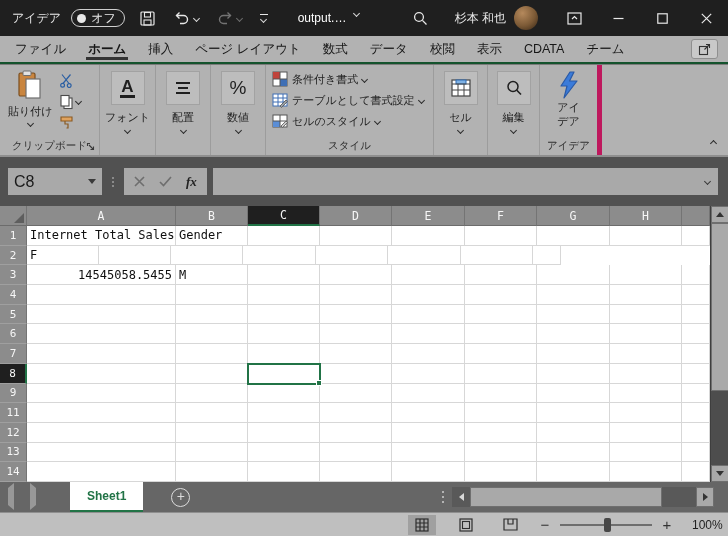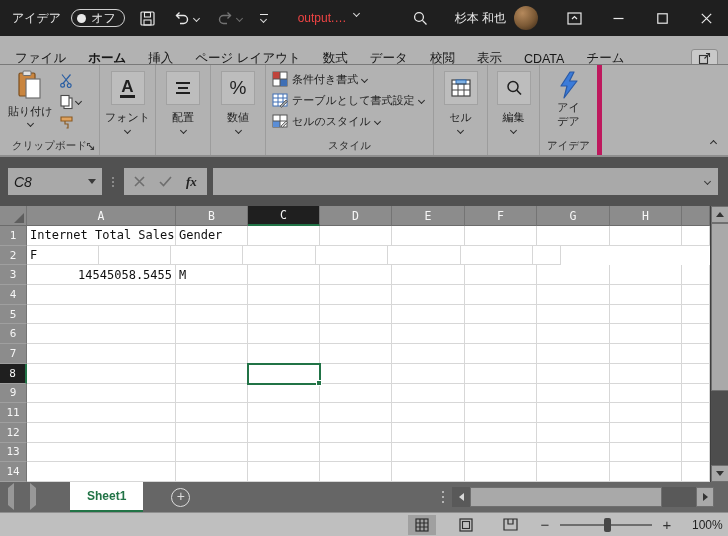--- a/index.html
+++ b/index.html
@@ -13,29 +13,29 @@
   .titlebar { position:absolute; top:0; left:0; width:728px; height:36px;
     background:#1f1f1f; color:#e8e8e8; display:flex; align-items:center; font-size:12px; }
   .tb-left { display:flex; align-items:center; gap:10px; padding-left:12px; }
   .toggle { display:flex; align-items:center; gap:5px; border:1px solid #cfcfcf; border-radius:9px;
     height:18px; padding:0 8px 0 5px; cursor:pointer; }
   .toggle .knob { width:9px; height:9px; border-radius:50%; background:#e8e8e8; }
   .tb-btn { display:flex; align-items:center; justify-content:center; padding:3px 4px; cursor:pointer; }
   .dim { opacity:.42; }
   .qat-chv { display:flex; flex-direction:column; align-items:center; gap:2px; }
   .qat-chv .bar { width:8px; height:1.5px; background:#e8e8e8; }
-  .doc-title { display:flex; align-items:flex-start; gap:8px; margin-left:26px; color:#ef4444; }
+  .doc-title { display:flex; align-items:flex-start; gap:8px; margin-left:26px; color:#ffffff; }
   .tb-right { margin-left:auto; display:flex; align-items:center; height:100%; }
   .avatar { width:24px; height:24px; border-radius:50%; margin:0 14px 0 8px;
     background:radial-gradient(circle at 35% 30%, #b5895c, #7c5a36 55%, #3c2a18 95%); }
   .winbtn { width:44px; height:36px; display:flex; align-items:center; justify-content:center; cursor:pointer; }
   .chvl { display:inline-block; width:5px; height:5px; border-right:1.4px solid #d8d8d8; border-bottom:1.4px solid #d8d8d8; transform:rotate(45deg); }
   
-  .tabrow { position:absolute; top:48px; left:0; width:728px; height:28px; background:#b2b2b2;
-    border-bottom:7px solid #14532d; display:flex; align-items:stretch; font-size:12.5px; color:#161616; }
+  .tabrow { position:absolute; top:36px; left:0; width:728px; height:28px; background:#b2b2b2;
+    border-bottom:2px solid #14532d; display:flex; align-items:stretch; font-size:12.5px; color:#161616; }
   .rtab { display:flex; align-items:center; padding:0 11px; cursor:pointer; position:relative; white-space:nowrap; }
   .rtab.active { font-weight:bold; }
   .rtab.active::after { content:""; position:absolute; left:9px; right:9px; bottom:2px; height:3px; background:#333; }
   .tabrow-right { margin-left:auto; display:flex; align-items:center; gap:8px; padding-right:10px; }
   .mini-sq { width:27px; height:20px; background:#c9c9c9; border:1px solid #8f8f8f; border-radius:3px;
     display:flex; align-items:center; justify-content:center; cursor:pointer; }
   
   .ribbon { position:absolute; top:64px; left:0; width:728px; height:93px; background:#b2b2b2;
     border-top:1px solid #7a7a7a; border-bottom:2px solid #8f8f8f; display:flex; color:#222; }
   .rgroup { position:relative; height:100%; border-right:1px solid #9c9c9c; display:flex; flex-direction:column; }
@@ -53,21 +53,21 @@
   .launcher { position:absolute; right:3px; bottom:3px; cursor:pointer; }
   .stylecol { padding:6px 6px 0 6px; display:flex; flex-direction:column; gap:5px; }
   .stylerow { display:flex; align-items:center; gap:4px; font-size:11px; cursor:pointer; white-space:nowrap; }
   .ideas-btn { display:flex; flex-direction:column; align-items:center; padding-top:6px; gap:2px; cursor:pointer; flex:1; }
   .ideas-label { font-size:11px; width:26px; text-align:center; line-height:1.25; }
   .ribbon-collapse { position:absolute; right:12px; bottom:5px; cursor:pointer; }
   
   .fbar { position:absolute; top:157px; left:0; width:728px; height:49px; background:#515151;
     display:flex; align-items:center; padding:0 10px 0 8px; gap:6px; }
   .namebox { width:94px; height:27px; background:#a9a9a9; display:flex; align-items:center;
-    padding:0 6px; font-size:14px; color:#1a1a1a; cursor:pointer;font-style:italic; }
+    padding:0 6px; font-size:16px; color:#1a1a1a; cursor:pointer; }
   .namebox .tri { margin-left:auto; width:0; height:0; border-left:4px solid transparent;
     border-right:4px solid transparent; border-top:5px solid #3a3a3a; }
   .vdots { display:flex; flex-direction:column; gap:2px; padding:0 4px; cursor:col-resize; }
   .vdots i { width:2px; height:2px; background:#9e9e9e; border-radius:50%; }
   .fxblock { height:27px; background:#a9a9a9; display:flex; align-items:center; gap:14px; padding:0 10px; }
   .fxbtn { cursor:pointer; display:flex; align-items:center; }
   .fx-label { font-family:"Liberation Serif","DejaVu Serif",serif; font-style:italic; font-weight:bold; font-size:13px; color:#222; }
   .finput { flex:1; height:27px; background:#a9a9a9; display:flex; align-items:center; padding:0 8px; cursor:text; }
   .finput .chv { margin-left:auto; border-color:#3a3a3a; }
   

